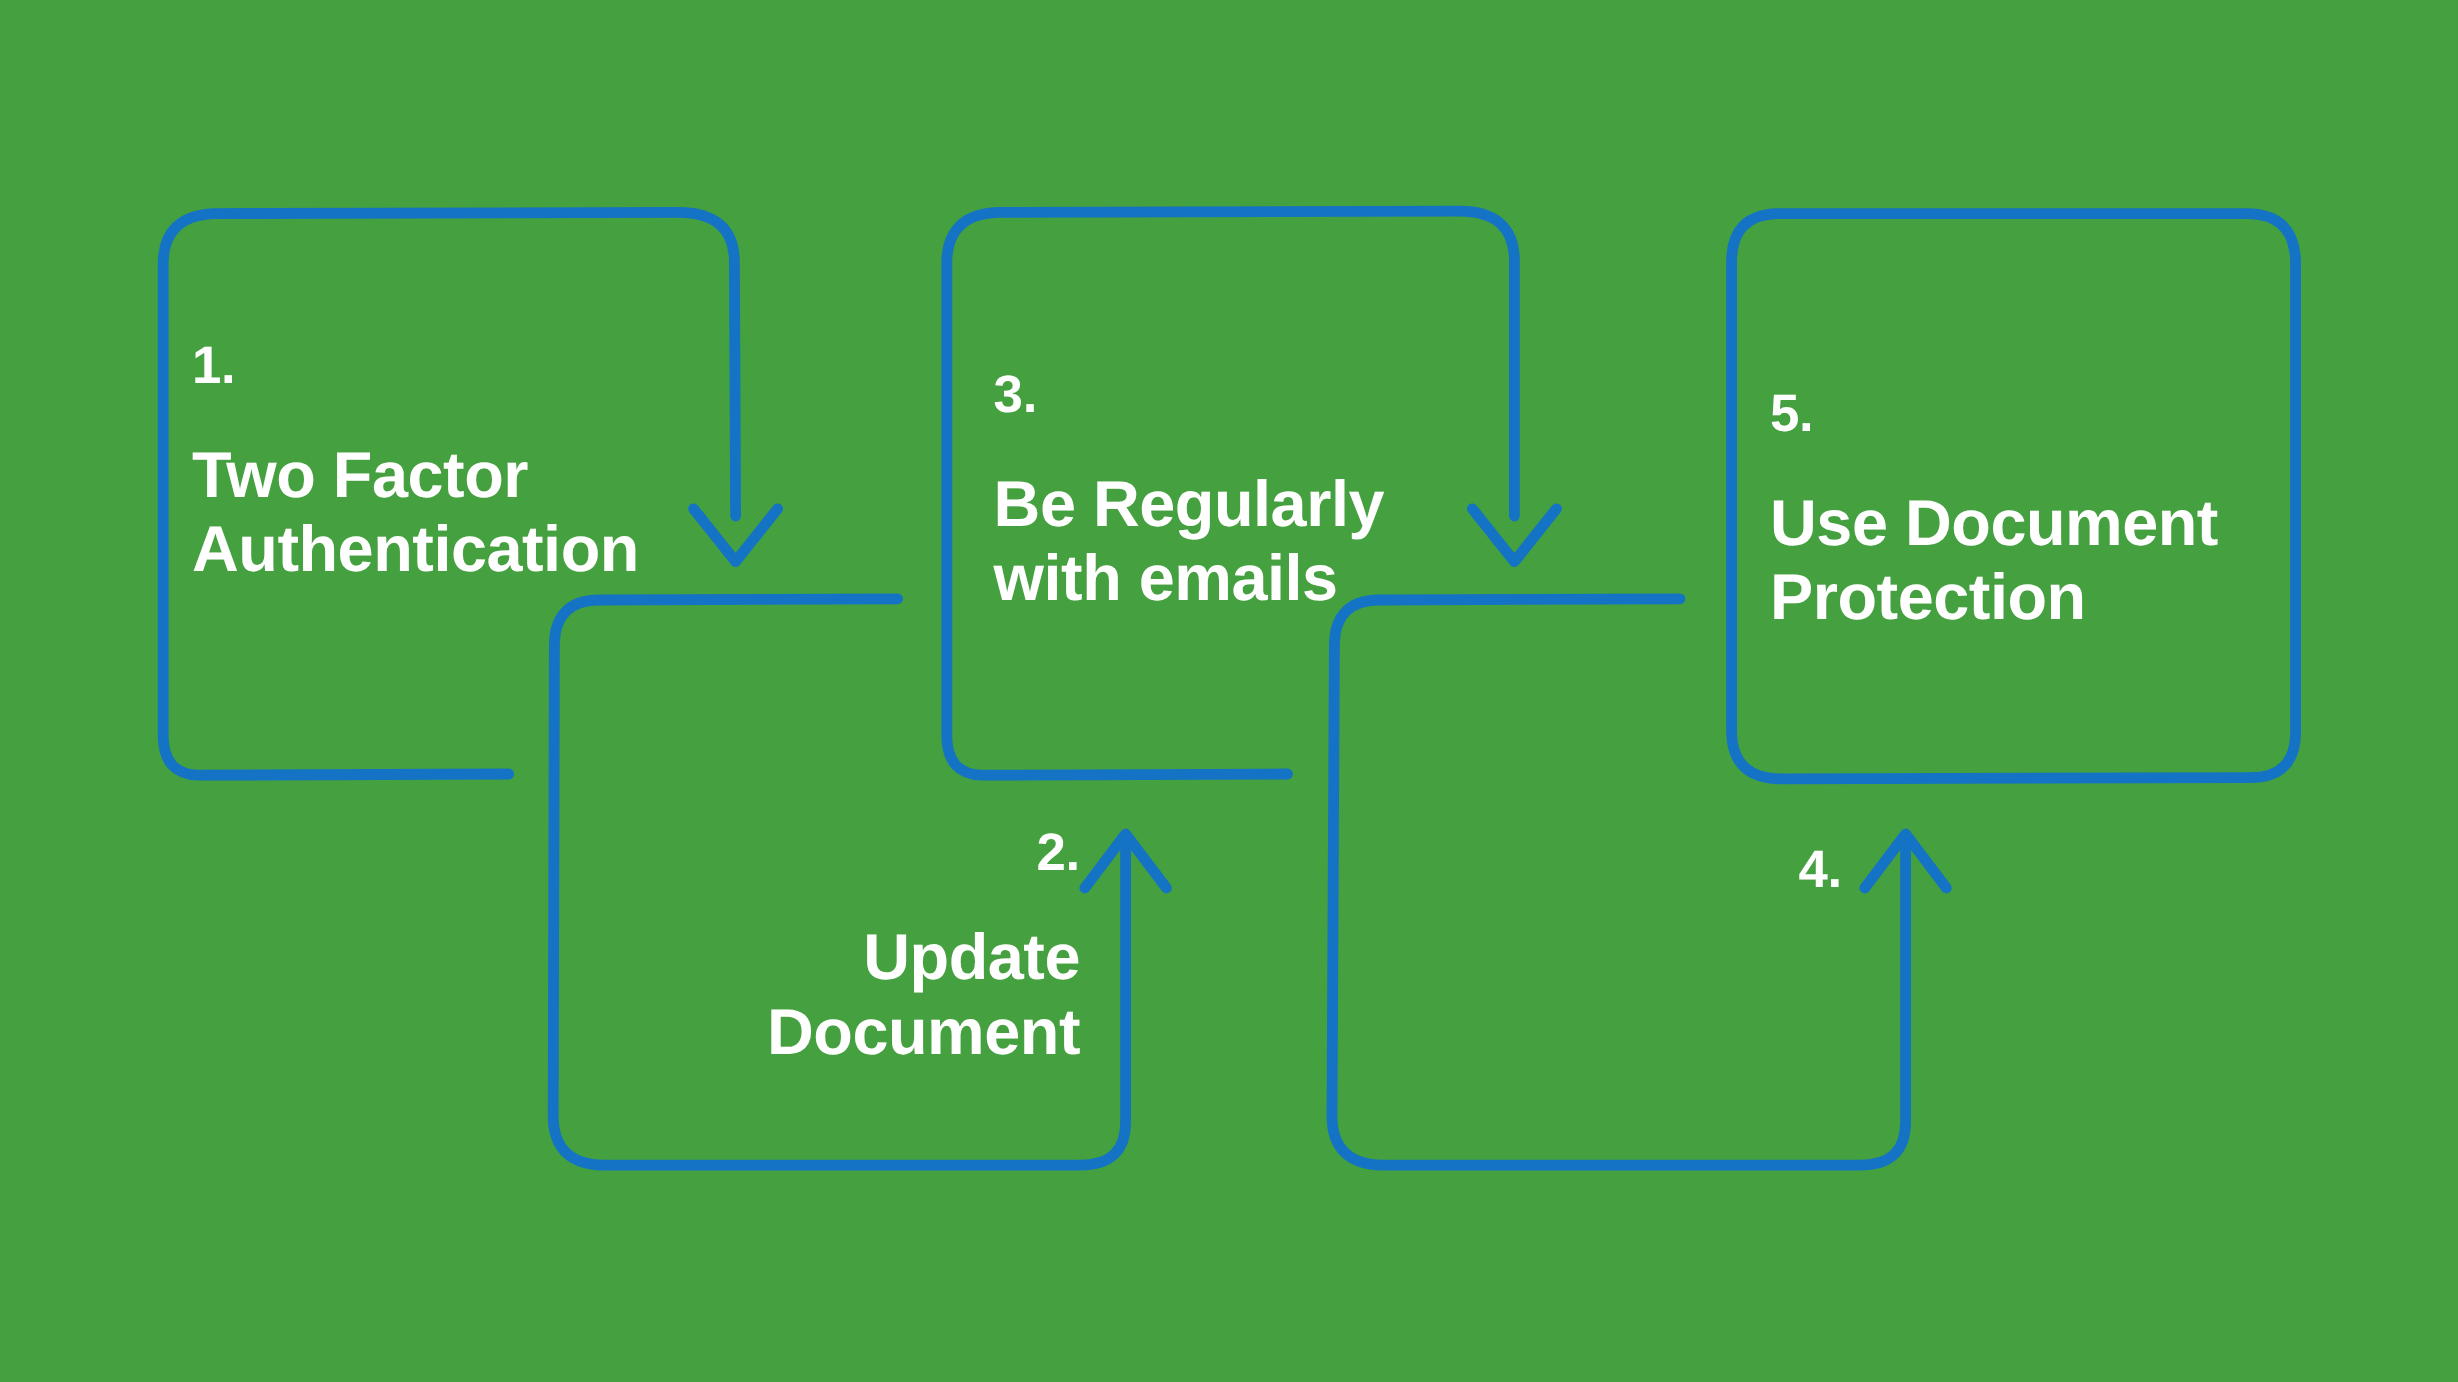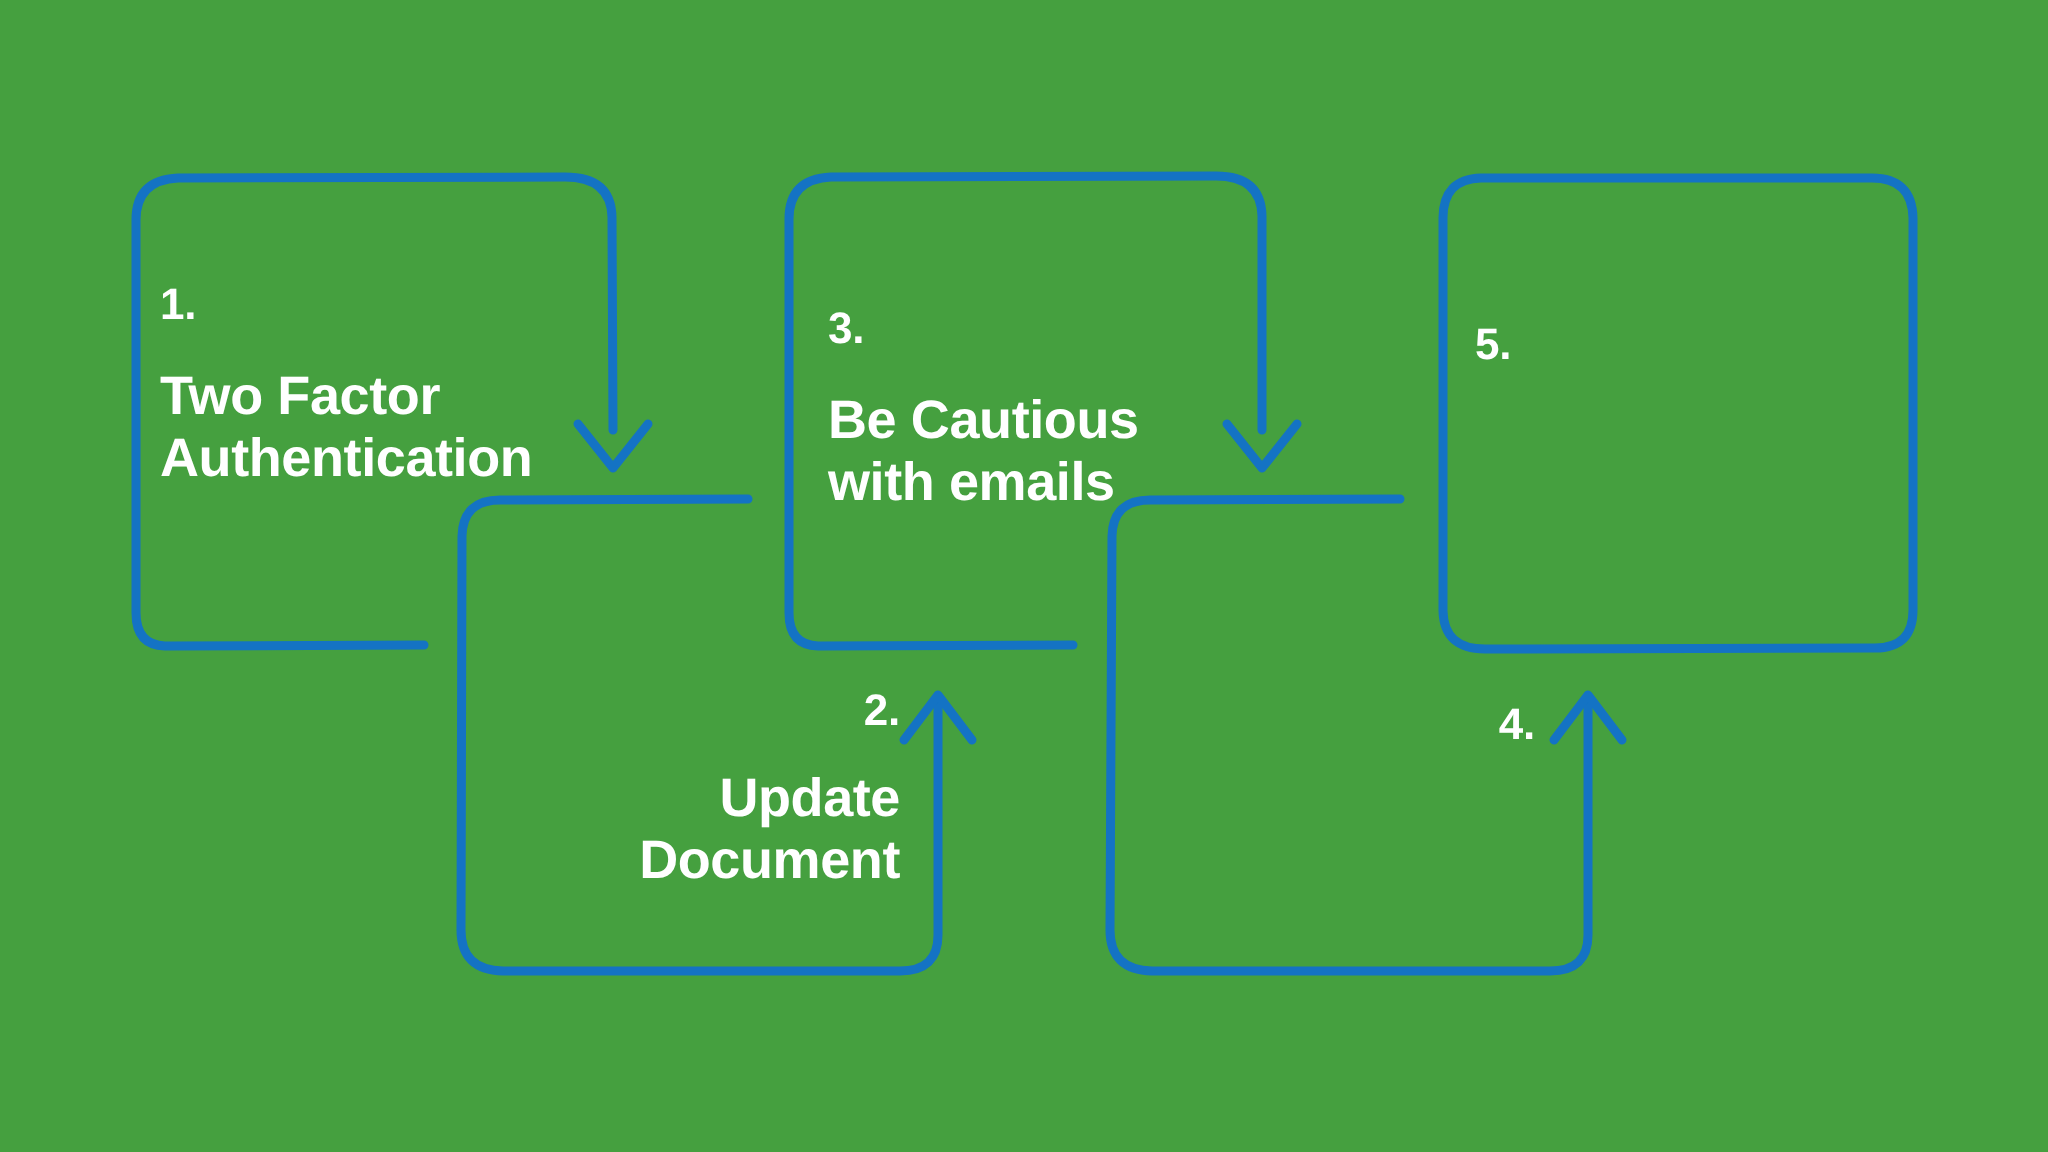--- a/index.html
+++ b/index.html
@@ -141,25 +141,27 @@
   </div>
 
   <div class="step-label" id="step-2" style="color: rgb(255, 255, 255);">
     <span class="step-num">2.</span>
     <span class="step-title">Update
 Document</span>
   </div>
 
   <div class="step-label" id="step-3" style="color: rgb(255, 255, 255);">
     <span class="step-num">3.</span>
-    <span class="step-title">Be Cautious
+    <span class="step-title">Be Regularly
 with emails</span>
   </div>
 
   <div class="step-label" id="step-4" style="color: rgb(255, 255, 255);">
     <span class="step-num">4.</span>
   </div>
 
   <div class="step-label" id="step-5" style="color: rgb(255, 255, 255);">
     <span class="step-num">5.</span>
+    <span class="step-title">Use Document
+Protection</span>
   </div>
 
 </div>
 
 </body></html>

